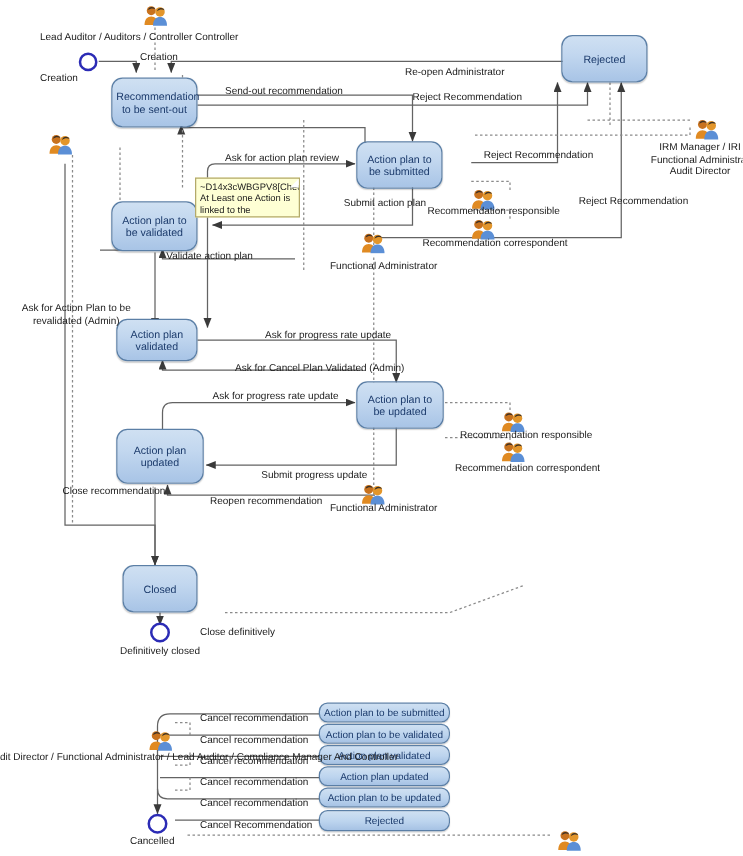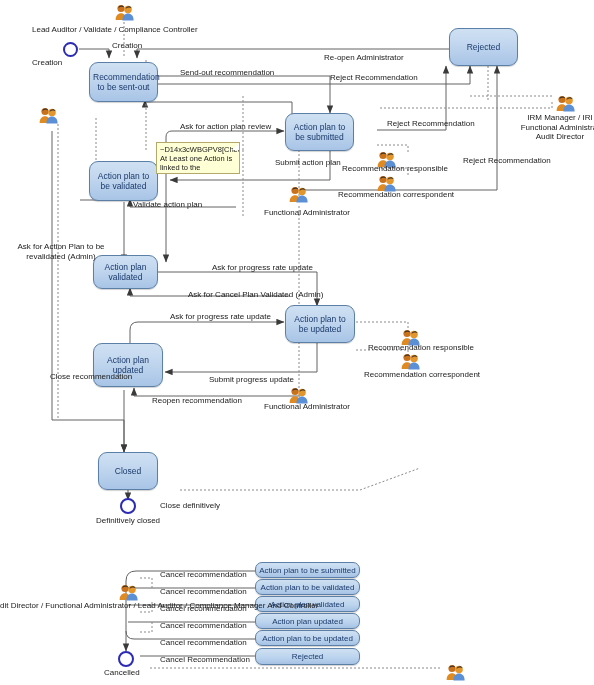--- a/index.html
+++ b/index.html
@@ -223,35 +223,35 @@
   <div class="lab" style="left:180px;top:122px;">Ask for action plan review</div>
   <div class="lab" style="left:387px;top:119px;">Reject Recommendation</div>
   <div class="lab" style="left:463px;top:156px;">Reject Recommendation</div>
   <div class="lab" style="left:275px;top:158px;">Submit action plan</div>
   <div class="lab" style="left:133px;top:200px;">Validate action plan</div>
   <div class="lab center wrap" style="left:14px;top:242px;width:94px;">Ask for Action Plan to be revalidated (Admin)</div>
   <div class="lab" style="left:212px;top:263px;">Ask for progress rate update</div>
   <div class="lab" style="left:188px;top:290px;">Ask for Cancel Plan Validated (Admin)</div>
   <div class="lab" style="left:170px;top:312px;">Ask for progress rate update</div>
   <div class="lab" style="left:209px;top:375px;">Submit progress update</div>
-  <div class="lab" style="left:50px;top:372px;">Close recommendation</div>
-  <div class="lab" style="left:152px;top:396px;">Reopen recommendation</div>
+  <div class="lab" style="left:50px;top:388px;">Close recommendation</div>
+  <div class="lab" style="left:168px;top:396px;">Reopen recommendation</div>
   <div class="lab" style="left:160px;top:501px;">Close definitively</div>
 
   <div class="actor" style="left:114px;top:3px;">
     <svg viewBox="0 0 22 18">
         <ellipse cx="7" cy="5.5" rx="3.6" ry="3.6" fill="#c8721e"></ellipse>
         <path d="M1.6,17 C1.6,12.4 4,10.2 7,10.2 C10,10.2 12.4,12.4 12.4,17 Z" fill="#e08a22"></path>
         <ellipse cx="14" cy="6.5" rx="3.8" ry="3.8" fill="#e3962b"></ellipse>
         <path d="M8.4,17.6 C8.4,12.6 11,10.6 14,10.6 C17,10.6 19.6,12.6 19.6,17.6 Z" fill="#5b8fd6"></path>
         <path d="M11.6,6.0 C12,2.8 16.6,2.4 17.6,5.2 C16.4,4.2 13.4,4.2 11.6,6.0 Z" fill="#3a3027"></path>
         <path d="M4.4,5.0 C4.8,2.0 9.2,1.8 10.2,4.4 C9.0,3.4 6.2,3.4 4.4,5.0 Z" fill="#3a3027"></path>
       </svg>
   </div>
-  <div class="lab" style="left:32px;top:25px;">Lead Auditor / Validate / Compliance Controller</div>
+  <div class="lab" style="left:32px;top:25px;">Lead Auditor / Auditors / Controller Controller</div>
 
   <div class="actor" style="left:38px;top:106px;">
     <svg viewBox="0 0 22 18">
         <ellipse cx="7" cy="5.5" rx="3.6" ry="3.6" fill="#c8721e"></ellipse>
         <path d="M1.6,17 C1.6,12.4 4,10.2 7,10.2 C10,10.2 12.4,12.4 12.4,17 Z" fill="#e08a22"></path>
         <ellipse cx="14" cy="6.5" rx="3.8" ry="3.8" fill="#e3962b"></ellipse>
         <path d="M8.4,17.6 C8.4,12.6 11,10.6 14,10.6 C17,10.6 19.6,12.6 19.6,17.6 Z" fill="#5b8fd6"></path>
         <path d="M11.6,6.0 C12,2.8 16.6,2.4 17.6,5.2 C16.4,4.2 13.4,4.2 11.6,6.0 Z" fill="#3a3027"></path>
         <path d="M4.4,5.0 C4.8,2.0 9.2,1.8 10.2,4.4 C9.0,3.4 6.2,3.4 4.4,5.0 Z" fill="#3a3027"></path>
       </svg>

